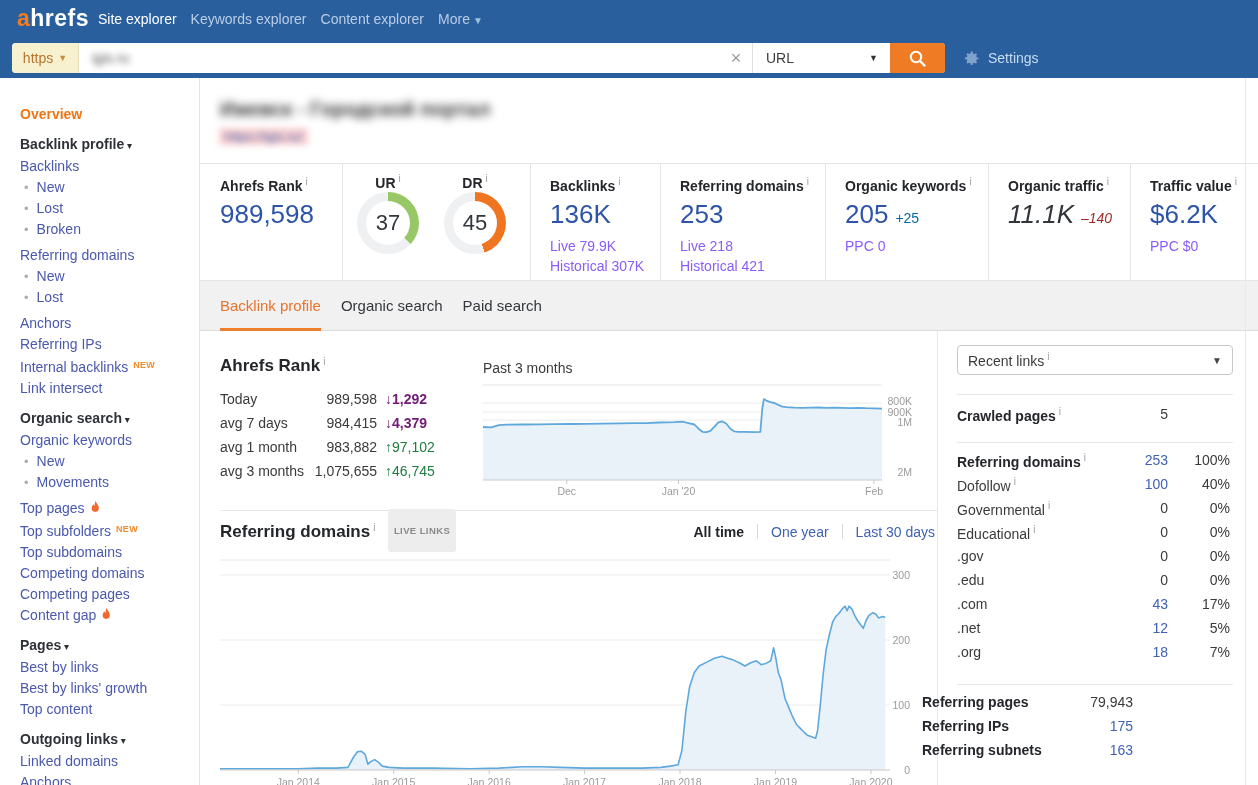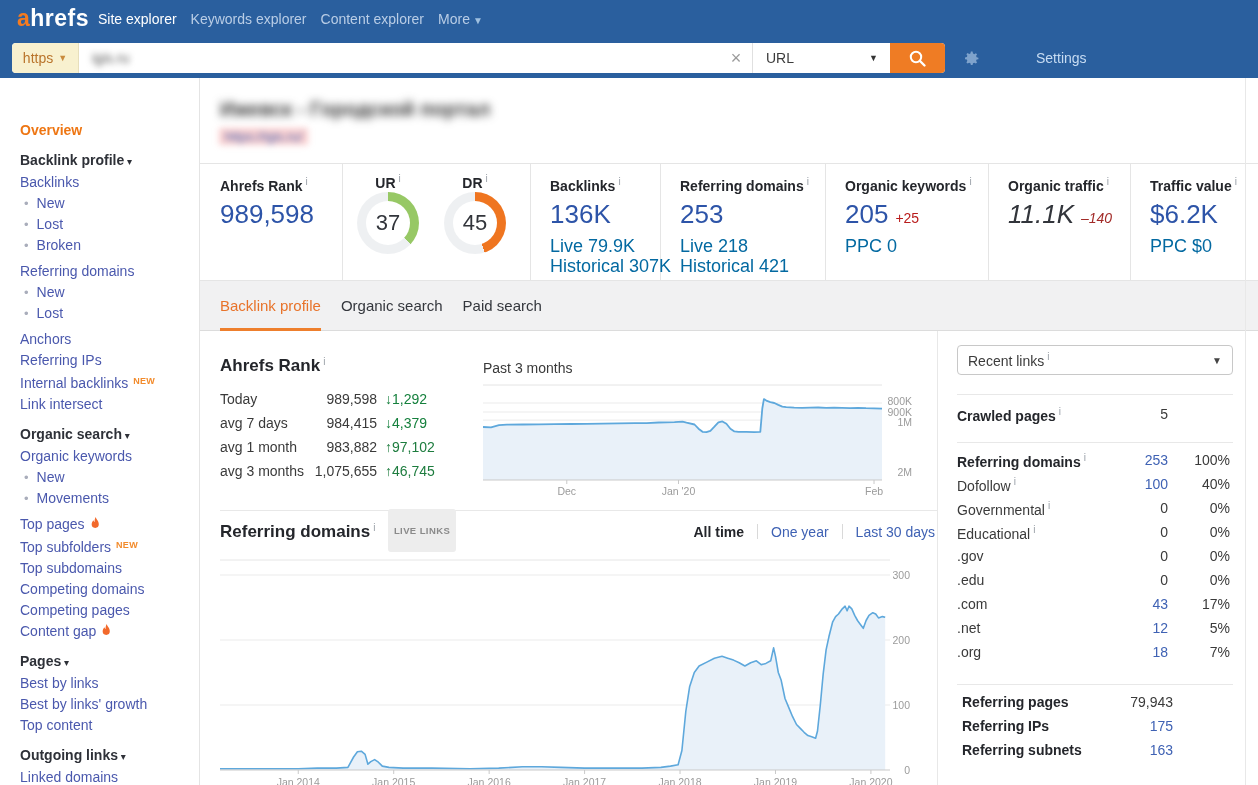--- a/index.html
+++ b/index.html
@@ -22,68 +22,68 @@
   .searchwrap { position:absolute; left:12px; top:5px; width:933px; height:30px; background:#fff; border-radius:4px; display:flex; align-items:stretch; }
   .proto { width:67px; background:#f8f1cf; border-radius:4px 0 0 4px; border-right:1px solid #e7dfbc;
     font-size:14px; color:#b9742b; display:flex; align-items:center; justify-content:center; cursor:pointer; }
   .proto .caret { font-size:9px; color:#c98b3d; margin-left:5px; }
   .query { flex:1; padding-left:13px; display:flex; align-items:center; font-size:14px; color:#555; }
   .blur4 { filter:blur(4px); } .blur3 { filter:blur(3px); }
   .clearx { width:32px; display:flex; align-items:center; justify-content:center; color:#9a9a9a; font-size:18px; cursor:pointer; }
   .mode { width:138px; border-left:1px solid #e0e0e0; display:flex; align-items:center; font-size:14px; color:#3c3c3c; padding-left:13px; position:relative; cursor:pointer; }
   .mode .caret { position:absolute; right:12px; font-size:9px; color:#333; }
   .searchbtn { width:55px; background:#ef7c24; border:none; border-radius:0 4px 4px 0; cursor:pointer; display:flex; align-items:center; justify-content:center; }
-  .settings { position:absolute; left:963px; top:5px; height:30px; display:flex; align-items:center; cursor:pointer;gap:48px; }
+  .settings { position:absolute; left:963px; top:5px; height:30px; display:flex; align-items:center; cursor:pointer; }
   .settings .glabel { font-size:14px; color:#c7dcf3; margin-left:8px; }
 
   
-  .sidebar { position:absolute; left:0; top:78px; width:200px; height:707px; border-right:1px solid #e4e4e4; padding-top:42px; background:#fff; }
+  .sidebar { position:absolute; left:0; top:78px; width:200px; height:707px; border-right:1px solid #e4e4e4; padding-top:26px; background:#fff; }
   .sb-item { font-size:14px; line-height:21px; color:#4a58ad; padding-left:20px; cursor:pointer; white-space:nowrap; }
   .sb-active { color:#ee7613; font-weight:bold; }
   .sb-header { color:#2e3138; font-weight:bold; }
   .sb-header .caret { font-size:10px; color:#2e3138; }
   .sb-sub { padding-left:24px; }
   .sb-sub .bullet { color:#a9adbb; margin-right:8px; font-size:13px; }
   .newbadge { color:#f28b2c; font-size:9px; font-weight:bold; letter-spacing:.3px; vertical-align:4px; margin-left:5px; }
   .flame { width:11px; height:13px; margin-left:5px; vertical-align:-1px; }
 
   
   .pagetitle { position:absolute; left:220px; top:98px; font-size:20px; font-weight:bold; color:#3a3a3a; }
   .sitelink { position:absolute; left:219px; top:128px; font-size:13px; color:#4a6ab5; background:rgba(246,160,160,.5); padding:1px 6px; cursor:pointer; }
 
   
   .metrics { position:absolute; left:200px; top:163px; width:1058px; height:118px; border-top:1px solid #e5e5e5; border-bottom:1px solid #e5e5e5; }
   .vdiv { position:absolute; top:0; width:1px; height:117px; background:#e5e5e5; }
   .mcol { position:absolute; top:12px; }
   .metric-label { font-size:14px; font-weight:bold; color:#24262b; white-space:nowrap; }
   .metric-value { font-size:26px; color:#2d54a8; margin-top:5px; display:flex; align-items:baseline; cursor:pointer; }
   .metric-value.plain { color:#32353b; cursor:default;font-style:italic; }
-  .metric-sub { font-size:18px; color:#0369a1; line-height:20px; }
-  .d-green { color:#b91c1c; font-size:14px; margin-left:7px; }
+  .metric-sub { font-size:14px; color:#8b5cf6; line-height:20px; }
+  .d-green { color:#0369a1; font-size:14px; margin-left:7px; }
   .d-red { color:#a22b28; font-size:14px; margin-left:7px; }
   .info { font-size:10px; color:#9aa0a8; margin-left:3px; vertical-align:6px; font-weight:normal; }
   .gauge { position:absolute; width:62px; text-align:center; }
   .gauge-label { font-size:14px; font-weight:bold; color:#24262b; height:16px; }
   .ring { width:62px; height:62px; border-radius:50%; margin:3px auto 0; position:relative; }
   .hole { position:absolute; left:9px; top:9px; right:9px; bottom:9px; background:#fff; border-radius:50%;
     display:flex; align-items:center; justify-content:center; font-size:22px; color:#32353b; }
 
   
   .tabbar { position:absolute; left:200px; top:281px; width:1058px; height:50px; background:#f1f1f2; border-bottom:1px solid #dcdcdc; }
   .tab { display:inline-block; margin-left:20px; font-size:15px; height:50px; line-height:49px; color:#34373d; cursor:pointer; }
   .tab.active { color:#e8732a; border-bottom:3px solid #ee7f2d; }
 
   
   .h2 { font-size:17px; font-weight:bold; color:#24262b; }
   .ranktable { position:absolute; left:220px; top:391px; width:250px; }
   .rank-row { position:relative; height:24px; font-size:14px; color:#3a3a3a; }
   .rank-label { position:absolute; left:0; }
   .rank-val { position:absolute; left:62px; width:95px; text-align:right; }
   .rank-delta { position:absolute; left:165px; }
-  .up { color:#1d7c3e; } .down { color:#15803d; }
+  .up { color:#1d7c3e; } .down { color:#701a75;font-weight:bold; }
   .chartlabel { position:absolute; left:483px; top:360px; font-size:14px; color:#3a3a3a; }
   .hdiv { position:absolute; background:#e8e8e8; height:1px; }
   .livelinks { font-size:9.5px; font-weight:bold; color:#8a8a8a; letter-spacing:.4px; background:#ededed; border-radius:3px; padding:16px 6px; margin-left:8px; vertical-align:3px; }
   .ranges { position:absolute; right:0; top:2px; font-size:14px; }
   .range { cursor:pointer; color:#3f62b4; }
   .range.active { color:#24262b; font-weight:bold; }
   .rsep { display:inline-block; width:1px; height:15px; background:#d9d9d9; margin:0 13px; vertical-align:-2px; }
   .ax { font-size:10.5px; fill:#9b9b9b; }
 
   
@@ -384,21 +384,21 @@
         <span class="rail-val bluelink">12</span>
         <span class="rail-pct">5%</span>
       </div>
       <div class="rail-row">
         <span class="rail-label">.org</span>
         <span class="rail-val bluelink">18</span>
         <span class="rail-pct">7%</span>
       </div>
     </div>
   <div class="hdiv" style="left:957px;top:684px;width:276px"></div>
-  <div class="abs" style="left:962px;top:694px;width:276px" id="rail-totals">
+  <div class="abs" style="left:922px;top:694px;width:276px" id="rail-totals">
       <div class="rail-row">
         <span class="rail-label boldlbl">Referring pages</span>
         <span class="rail-val">79,943</span>
       </div>
       <div class="rail-row">
         <span class="rail-label boldlbl">Referring IPs</span>
         <span class="rail-val bluelink">175</span>
       </div>
       <div class="rail-row">
         <span class="rail-label boldlbl">Referring subnets</span>

